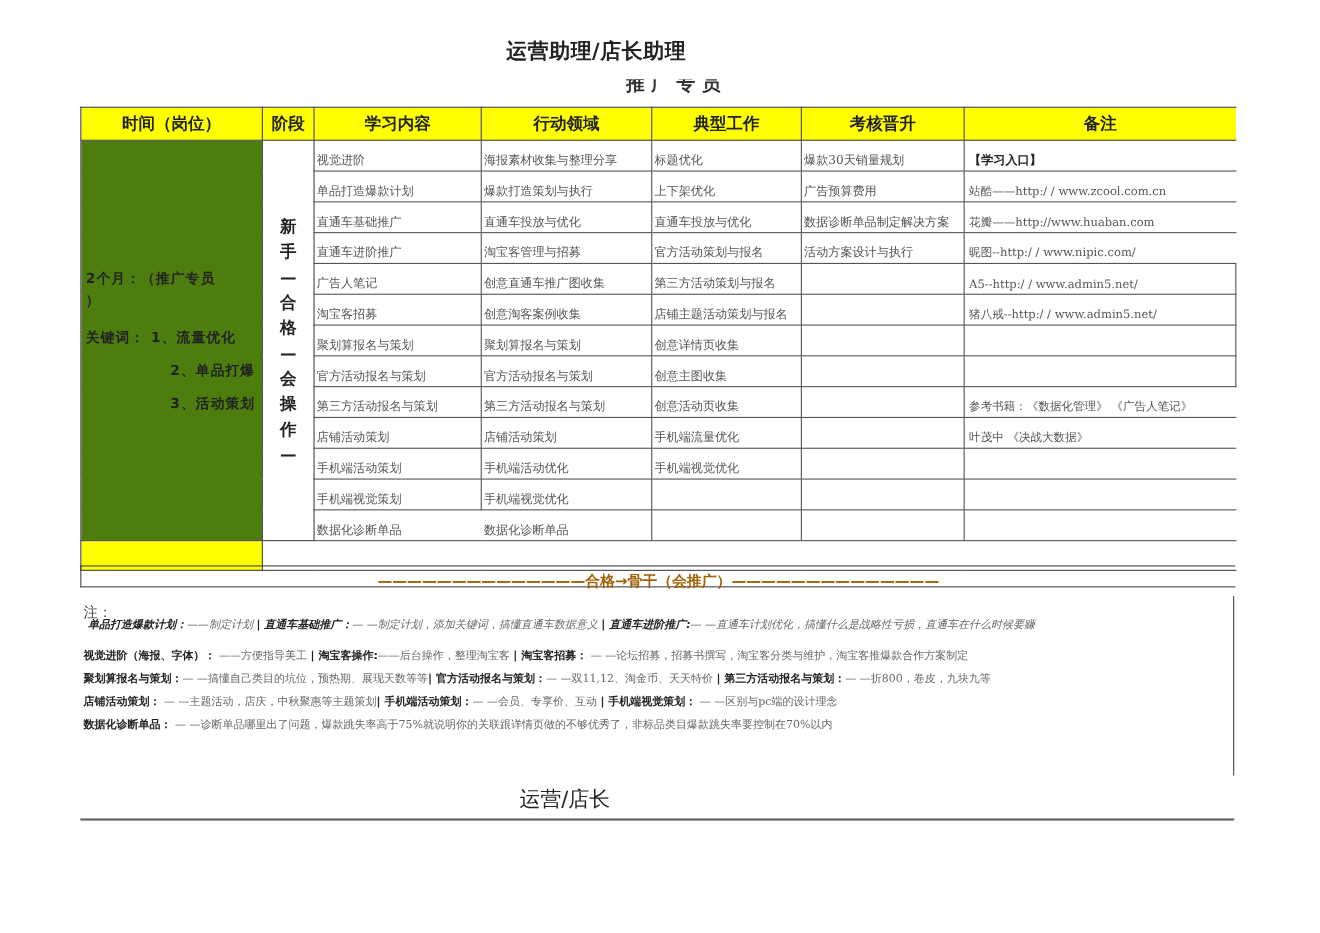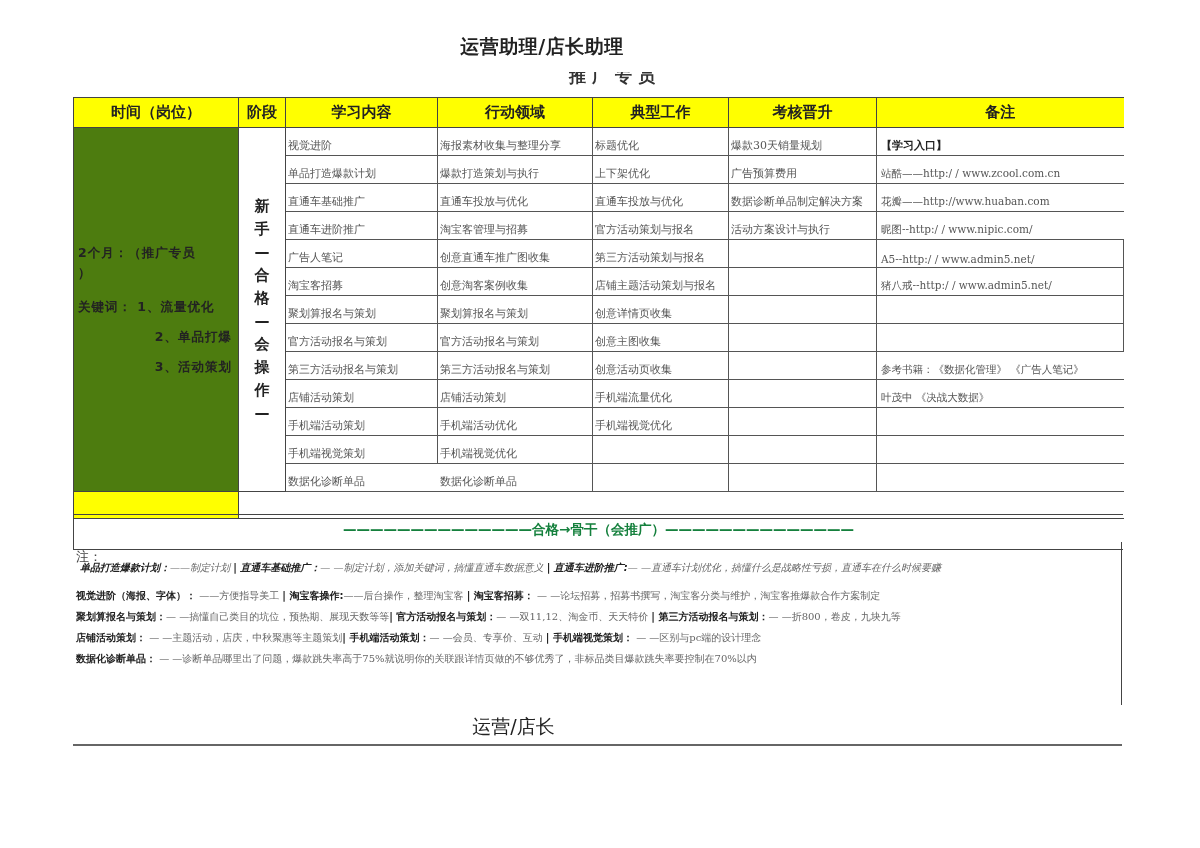--- a/index.html
+++ b/index.html
@@ -28,21 +28,21 @@
   td.stage { text-align: center; vertical-align: middle !important; border: 1.5px solid #444 !important; }
   .stage-text { display: inline-block; font-size: 15px; font-weight: bold; color: #222; line-height: 23px; width: 18px; white-space: normal; word-break: break-all; }
 
   td.note-cell { font-family: "DejaVu Serif", serif; font-size: 10.5px; color: #555; padding: 0 3px 2px 4px; }
   td.note-bold { font-family: "DejaVu Sans", sans-serif; font-weight: bold; color: #222; font-size: 11px; }
 
   .blank-row td { height: 27px; }
   .blank-row td.yellow { background: #ffff00; border: 1.5px solid #444 !important; }
   .blank-row td.white { border: 1.5px solid #444 !important; border-right: none !important; }
 
-  .promo-row { position: absolute; left: 73px; top: 514px; width: 1050px; height: 36px; border: 1.5px solid #444; border-right: none; text-align: center; font-size: 13.5px; font-weight: bold; color: #15803d; line-height: 28px; }
+  .promo-row { position: absolute; left: 73px; top: 514px; width: 1050px; height: 20px; border: 1.5px solid #444; border-right: none; text-align: center; font-size: 13.5px; font-weight: bold; color: #a16207; line-height: 28px; }
 
   .notes { position: absolute; left: 73px; top: 542px; width: 1049px; height: 163px; border-right: 1.5px solid #444; }
   .notes .head { position: absolute; left: 3px; top: 6px; font-family: "DejaVu Serif", serif; font-size: 13px; color: #444; }
   .notes .nl { position: absolute; left: 3px; font-size: 10px; white-space: nowrap; color: #555; }
   .notes .nl b { color: #222; font-weight: bold; }
   .notes .nl .lt { font-family: "DejaVu Serif", serif; color: #666; }
 
   .section2 { position: absolute; left: 0; width: 1027px; top: 714px; text-align: center; font-size: 19px; color: #222; }
   .hr2 { position: absolute; left: 73px; top: 744px; width: 1049px; height: 2px; background: #666; }
 </style>

